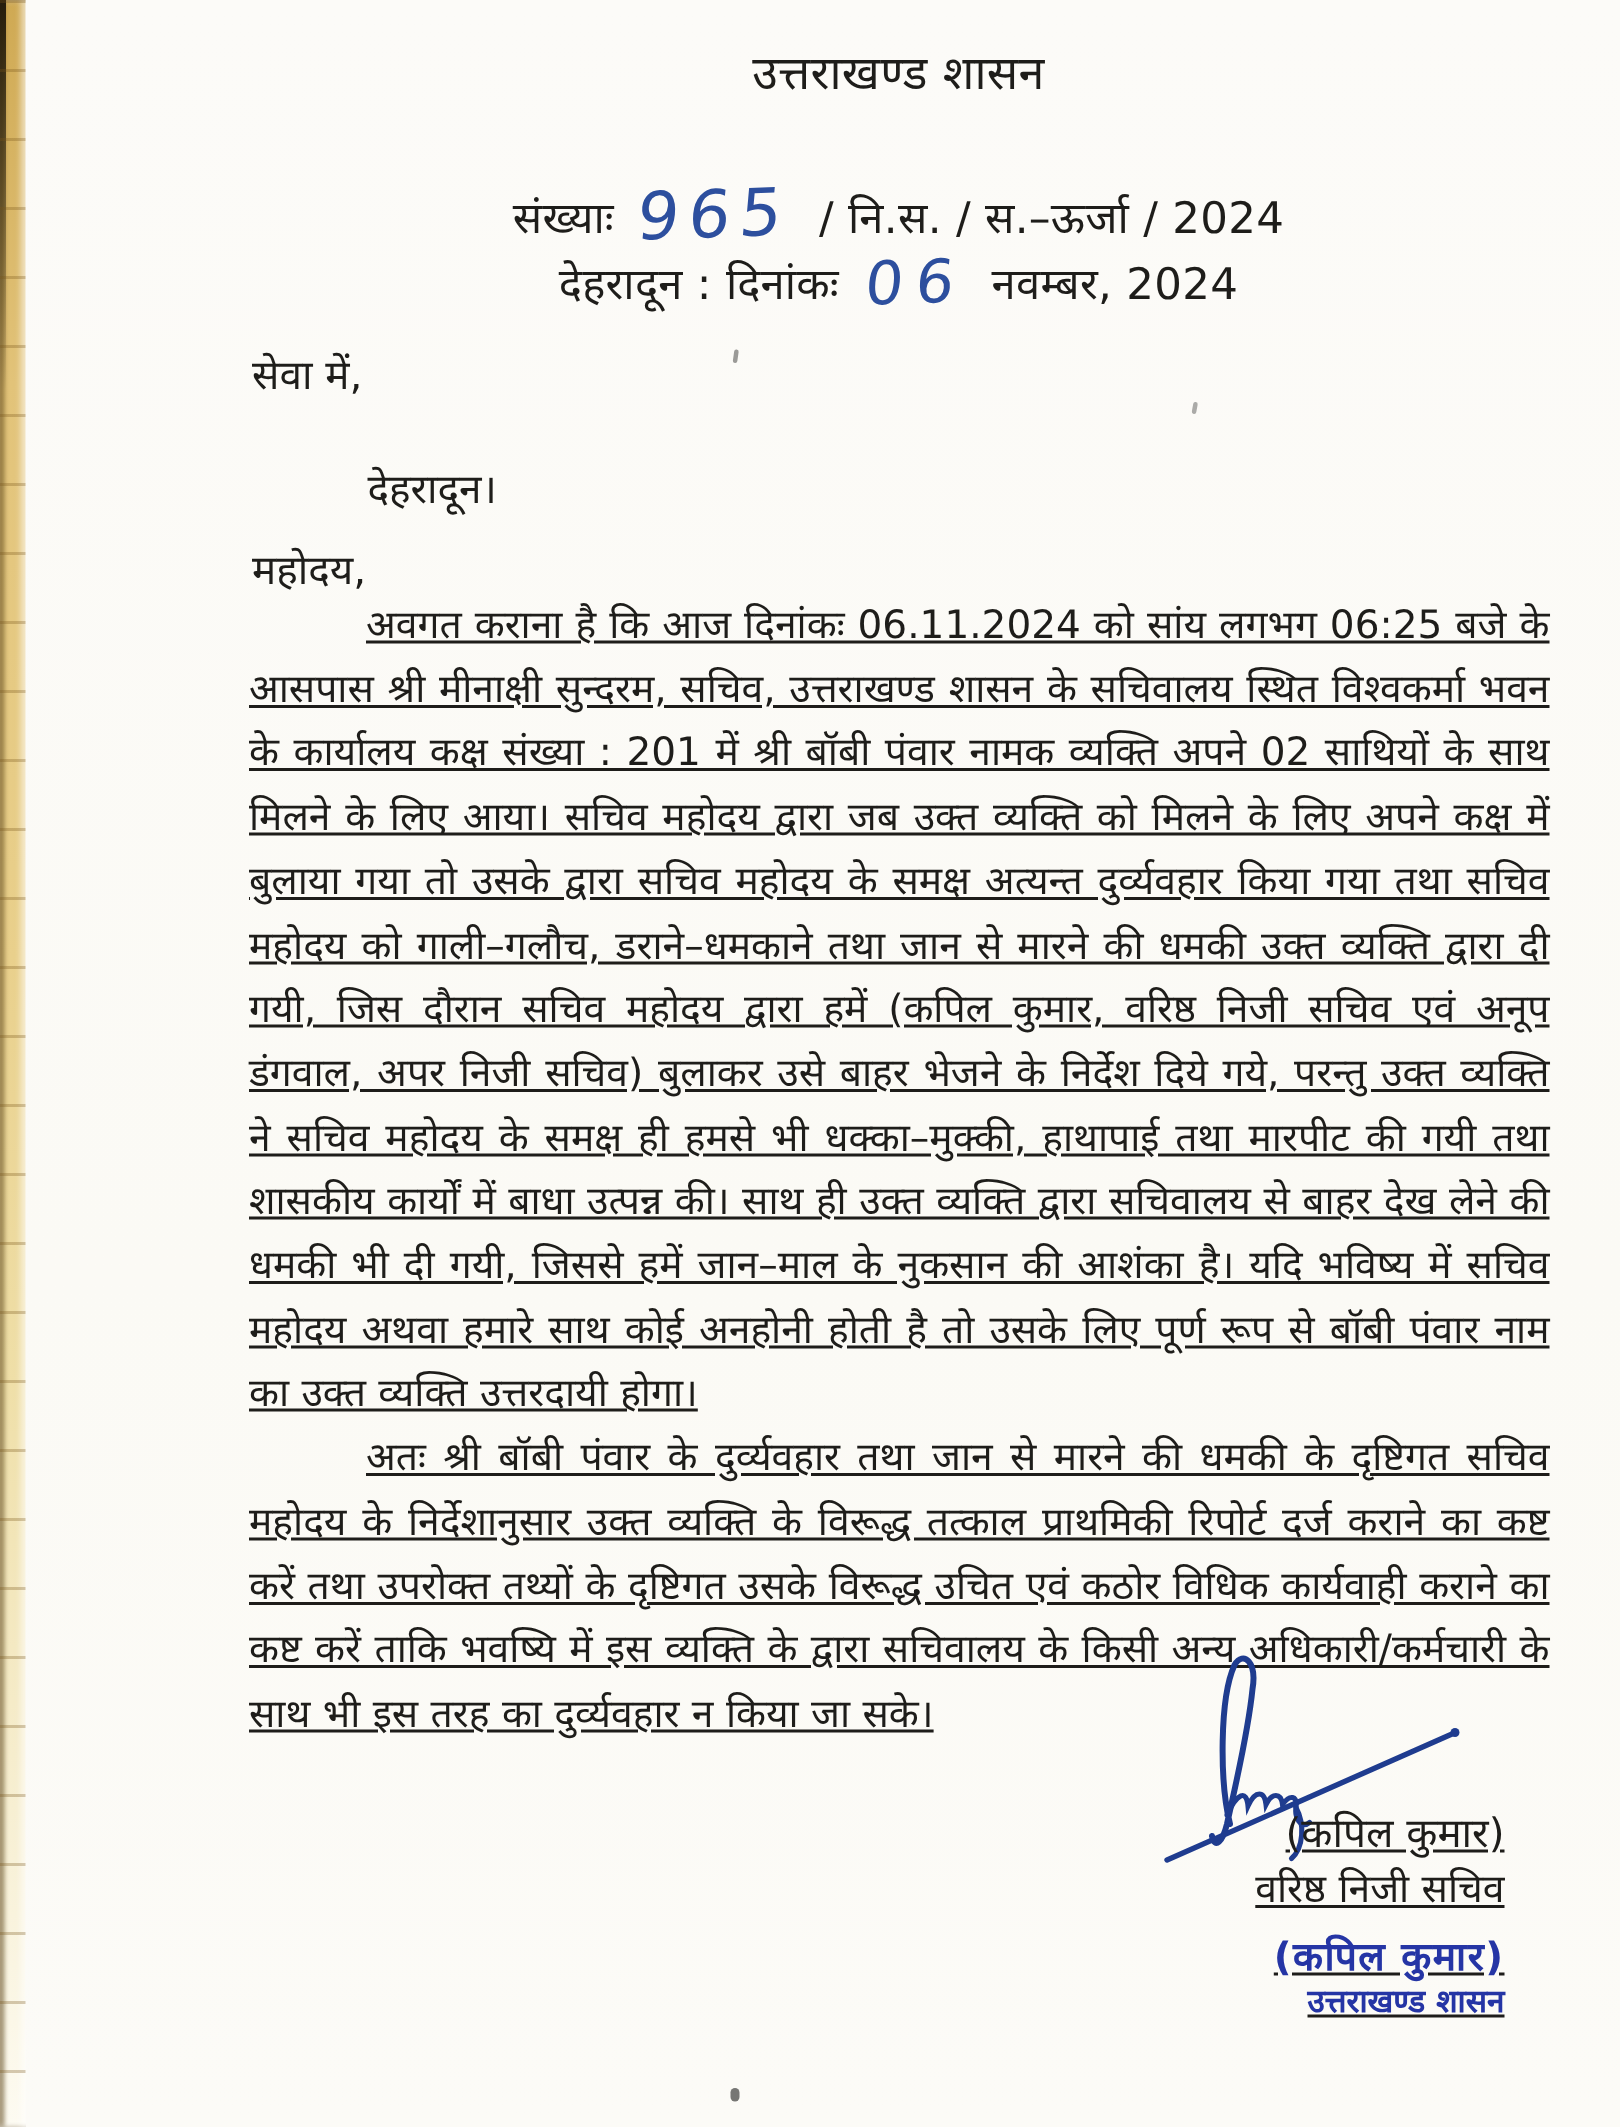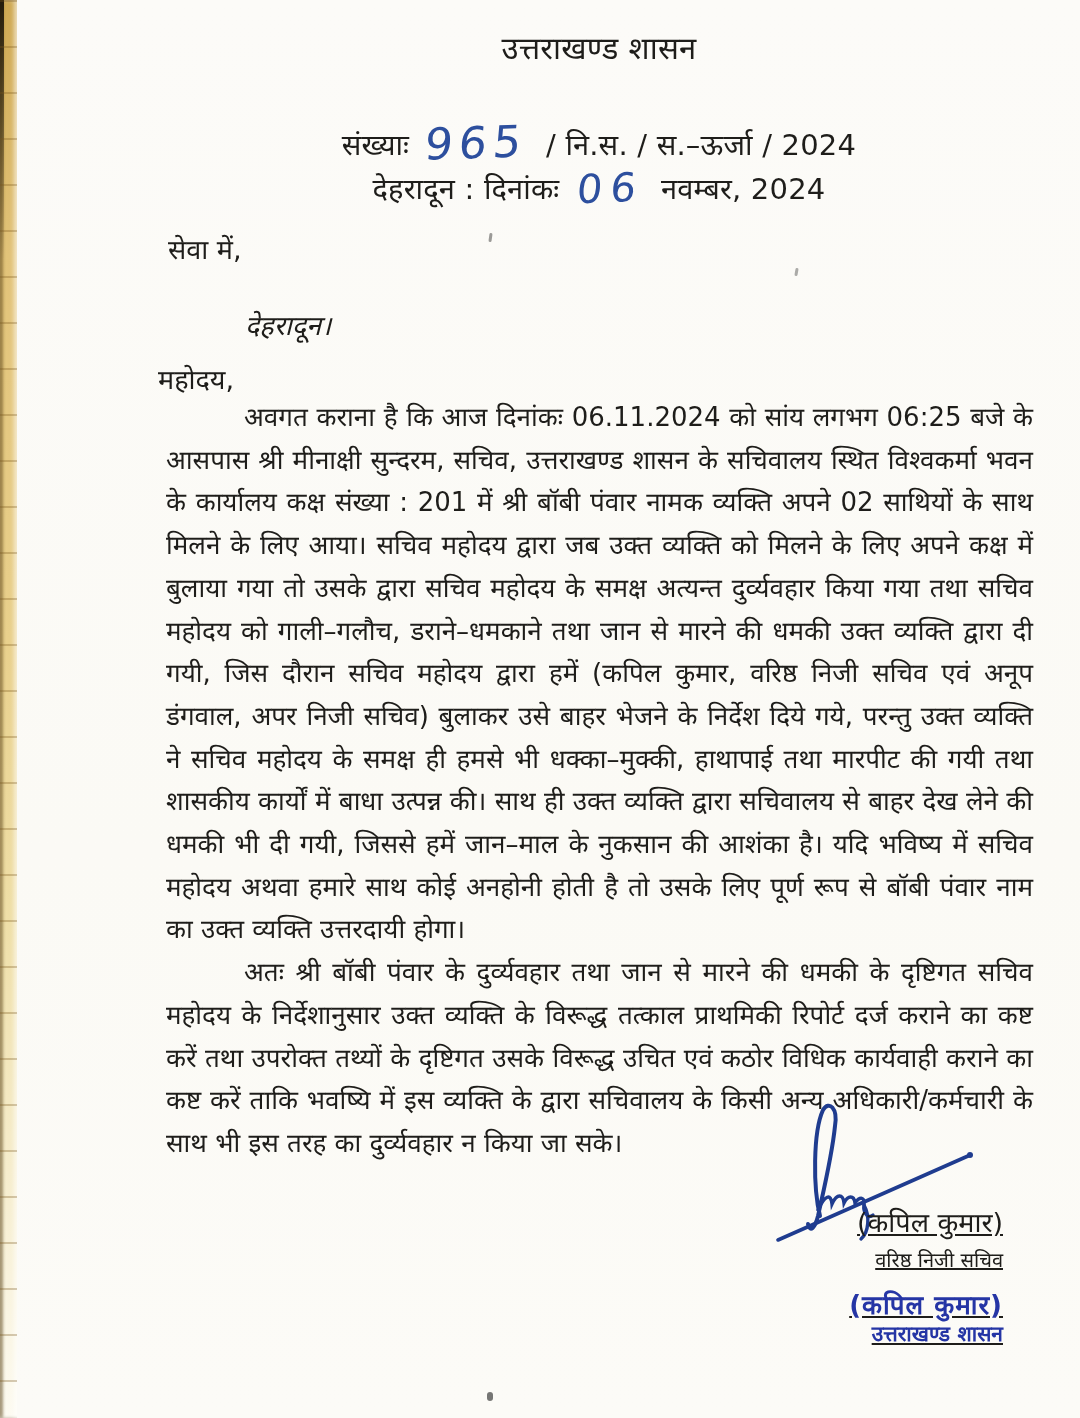--- a/index.html
+++ b/index.html
@@ -34,34 +34,34 @@
   .hand{
     display:inline-block;color:#2d4f9e;font-size:44px;line-height:30px;
     transform:skewX(-7deg) rotate(-2deg);letter-spacing:6px;
     position:relative;top:3px;padding:0 10px 0 6px;font-weight:400;
   }
   .hand.small{font-size:40px;letter-spacing:8px;padding:0 8px;}
 
   .addr{position:absolute;left:168px;font-size:27px;}
   .addr-salute{top:230px;}
   .addr-l1{top:269px;left:245px;}
-  .addr-l2{top:306px;left:245px;font-style:italic;}
-  .greeting{position:absolute;left:158px;top:360px;font-size:27px;}
+  .addr-l2{top:306px;left:245px;}
+  .greeting{position:absolute;left:168px;top:360px;font-size:27px;}
 
   .bodytext{
     position:absolute;left:166px;top:396px;width:867px;
-    font-size:26px;line-height:42.7px;text-align:justify;
+    font-size:26px;line-height:42.7px;text-align:justify;text-decoration:underline;
   }
   .bodytext p{margin:0;text-indent:78px;}
 
   .sig-svg{position:absolute;left:763px;top:1098px;width:250px;height:152px;}
 
   .signblock{position:absolute;left:663px;top:1204px;width:340px;text-align:right;text-decoration:underline;}
   .sig-name{font-size:27px;line-height:37px;}
-  .sig-desig{font-size:20px;line-height:38px;}
+  .sig-desig{font-size:26px;line-height:38px;}
   .stamp{margin-top:10px;color:#2535a5;font-weight:bold;}
   .stamp-name{font-size:26px;line-height:33px;letter-spacing:1px;}
   .stamp-l2{font-size:21px;line-height:24px;}
   .stamp-l3{font-size:21px;line-height:24px;}
   .stamp-l4{font-size:21px;line-height:25px;}
 
   .artifact{position:absolute;background:#4a4a48;border-radius:2px;}
   .a1{left:489px;top:233px;width:3px;height:9px;opacity:.55;transform:rotate(8deg);}
   .a2{left:795px;top:268px;width:3px;height:8px;opacity:.45;transform:rotate(10deg);}
   .a3{left:487px;top:1392px;width:6px;height:9px;opacity:.75;border-radius:3px;}

